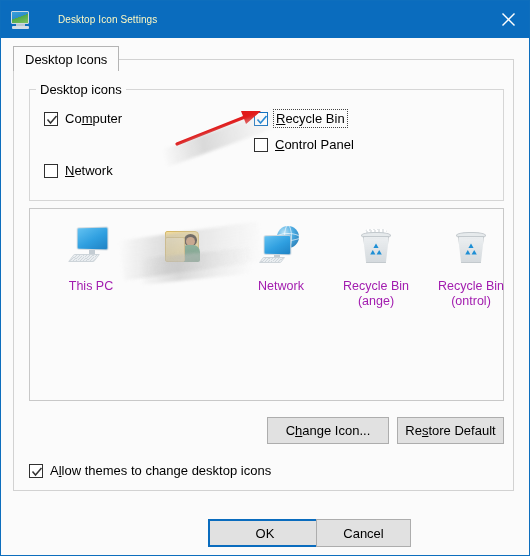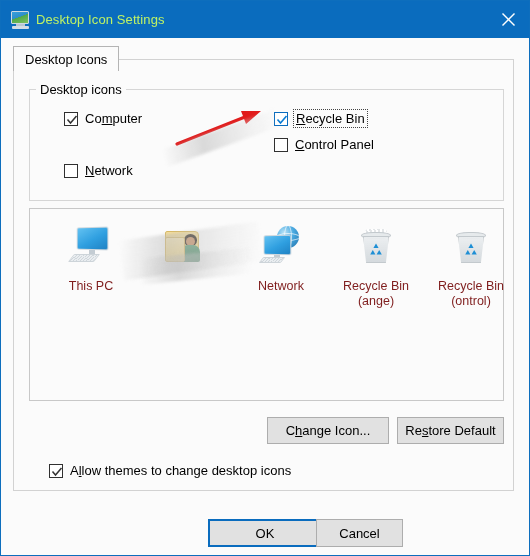--- a/index.html
+++ b/index.html
@@ -60,23 +60,23 @@
     background: #b9c6d2;
   }
   .title-icon .base {
     position: absolute;
     left: 2px; top: 16px;
     width: 17px; height: 3px;
     background: #d3dde6;
     border-radius: 1px;
   }
   .title-text {
-    color: #bef264;
-    font-size: 13px;
-    margin-left: 4px;
+    color: #fef9c3;
+    font-size: 10px;
+    margin-left: 26px;
     letter-spacing: 0.1px;
     white-space: nowrap;
   }
   .close-btn {
     position: absolute;
     right: 0; top: 0;
     width: 46px; height: 37px;
     display: flex;
     align-items: center;
     justify-content: center;
@@ -140,21 +140,20 @@
     color: #000;
     white-space: nowrap;
   }
 
   
   .cb-row {
     position: absolute;
     display: flex;
     align-items: center;
     white-space: nowrap;
-    margin-left: 20px;
   }
   .cb-box {
     width: 14px; height: 14px;
     border: 1px solid #303030;
     background: #ffffff;
     box-sizing: border-box;
     position: relative;
     flex: 0 0 auto;
   }
   .cb-box.focused {
@@ -192,21 +191,21 @@
     text-align: center;
   }
   .icon-art {
     height: 52px;
     position: relative;
     margin: 0 auto 4px auto;
     width: 52px;
   }
   .icon-caption {
     font-size: 12.5px;
-    color: #7f1d1d;
+    color: #a21caf;
     line-height: 15px;
   }
 
   
   .mon-screen {
     position: absolute;
     width: 32px; height: 23px;
     background: linear-gradient(150deg,#63c2f2 0%, #2f9fe0 55%, #1f82c4 100%);
     border: 1.5px solid #cfd8de;
     border-radius: 2px;
@@ -346,21 +345,21 @@
   .allow-row { left: 15px; top: 392px; }
 
   
   .footer {
     position: absolute;
     left: 0; top: 490px;
     width: 530px; height: 66px;
     background: #fbfbfb;
   }
   .btn-ok     { left: 207px; top: 518px; width: 114px; height: 28px; }
-  .btn-cancel { left: 315px; top: 518px; width: 87px; height: 28px; }
+  .btn-cancel { left: 315px; top: 518px; width: 95px; height: 28px; }
   .btn-apply  { left: 423px; top: 518px; width: 95px; height: 28px; }
 
   
   .arrow-layer {
     position: absolute;
     left: 0; top: 0;
     width: 530px; height: 556px;
     pointer-events: none;
   }
   .smudge {

